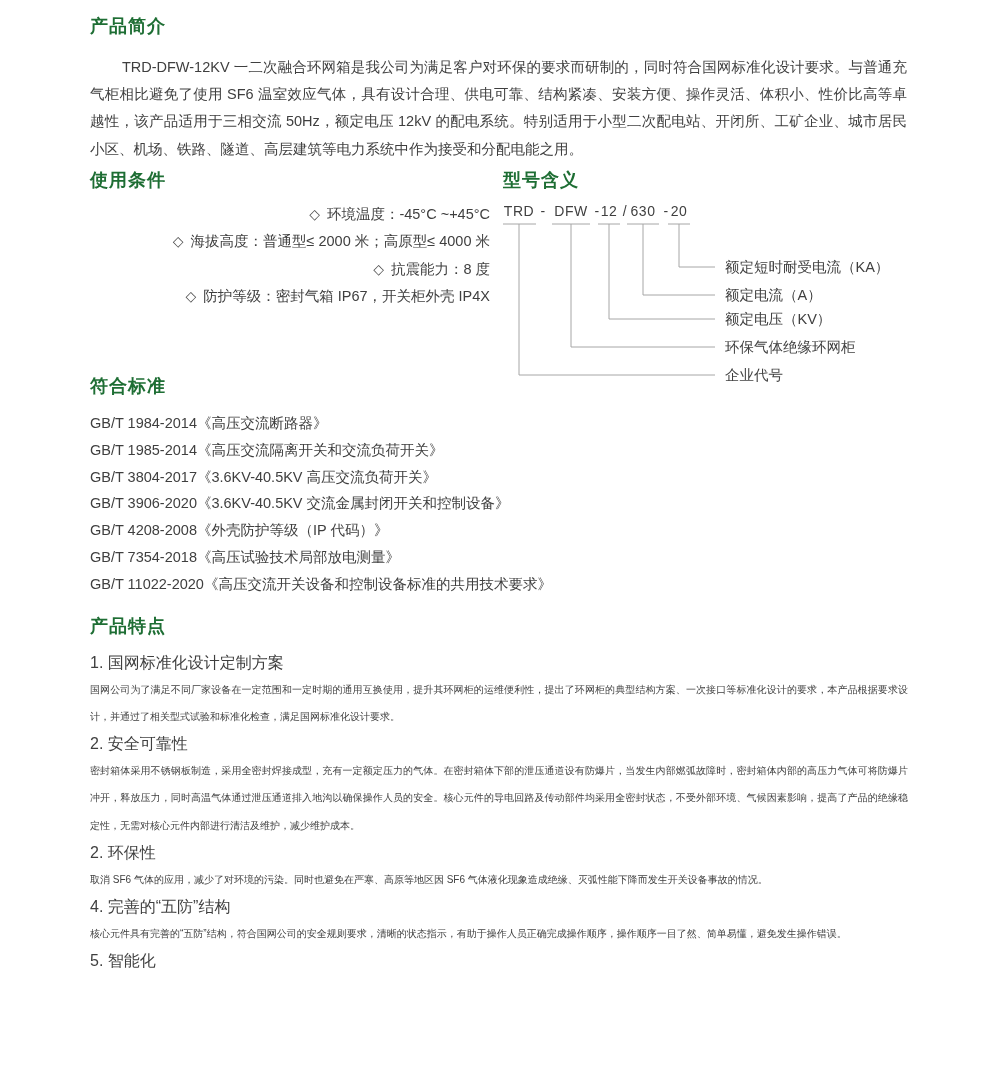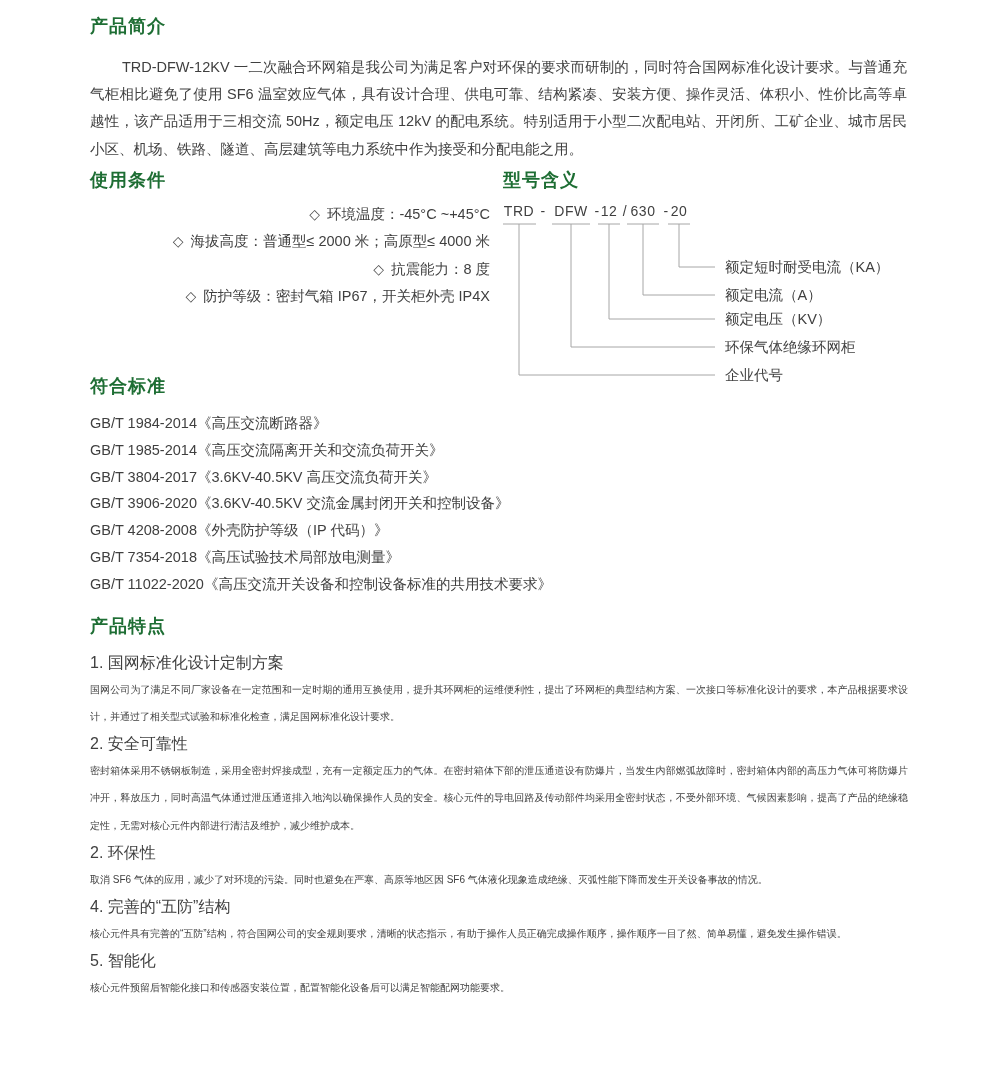--- a/index.html
+++ b/index.html
@@ -126,18 +126,17 @@
       <div>
         <div class="feat-name">2. 环保性</div>
         <p class="feat-body">取消 SF6 气体的应用，减少了对环境的污染。同时也避免在严寒、高原等地区因 SF6 气体液化现象造成绝缘、灭弧性能下降而发生开关设备事故的情况。</p>
       </div>
       <div>
         <div class="feat-name">4. 完善的“五防”结构</div>
         <p class="feat-body">核心元件具有完善的“五防”结构，符合国网公司的安全规则要求，清晰的状态指示，有助于操作人员正确完成操作顺序，操作顺序一目了然、简单易懂，避免发生操作错误。</p>
       </div>
       <div>
         <div class="feat-name">5. 智能化</div>
-        <p class="feat-body">核心元件预留后智能化接口和传感器安装位置，配置智能化设备后可以满足智能配网功能要求。</p>
       </div>
     </div>
   </section>
 
 </div>
 
 </body></html>

